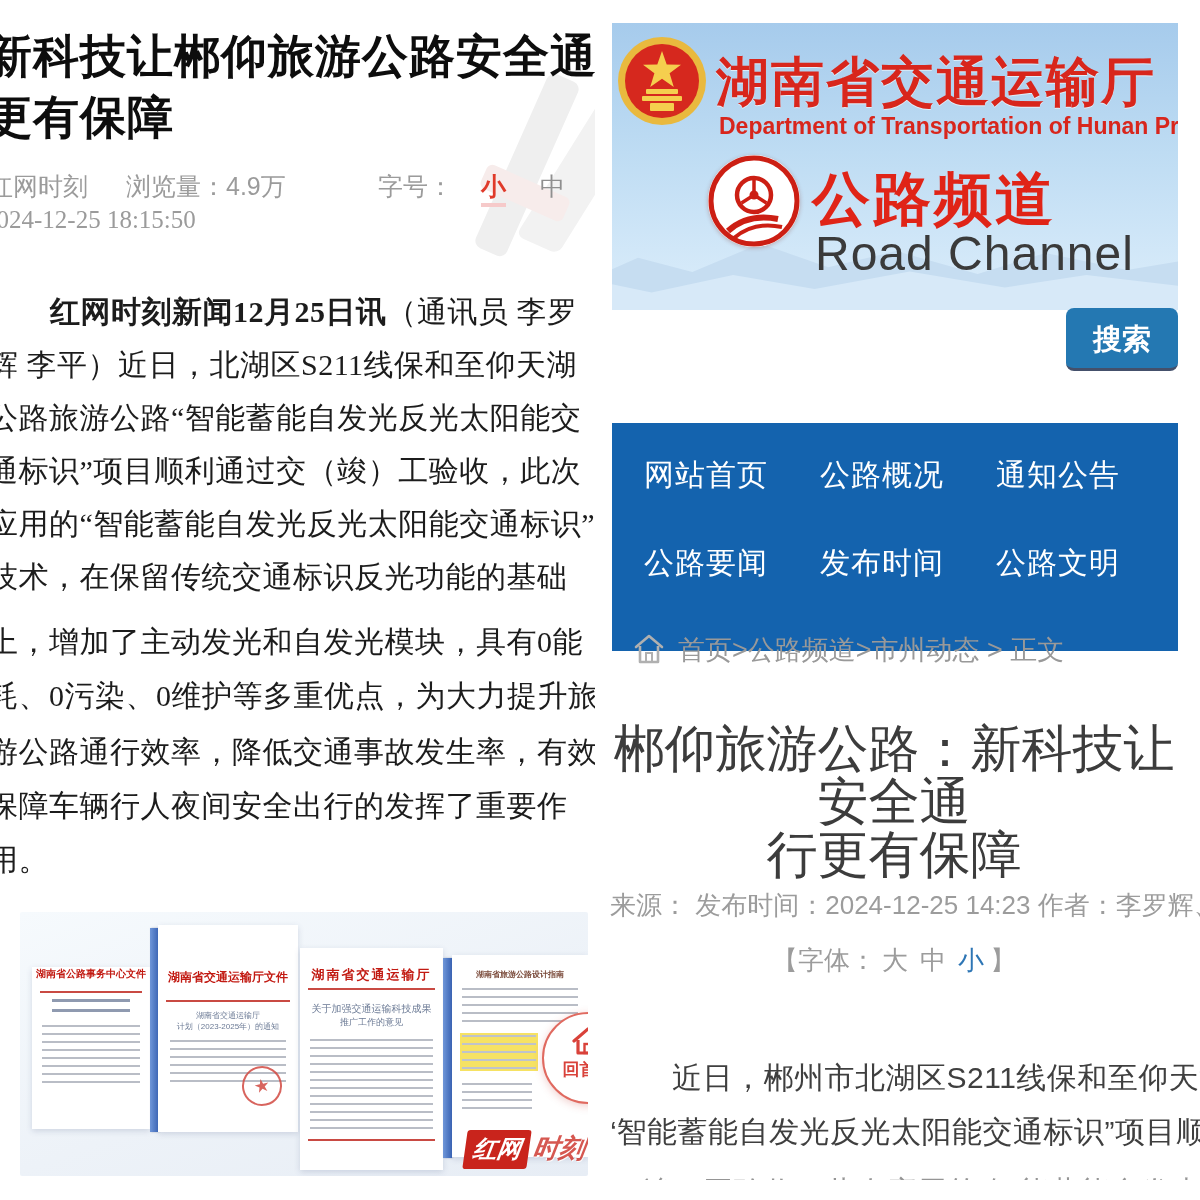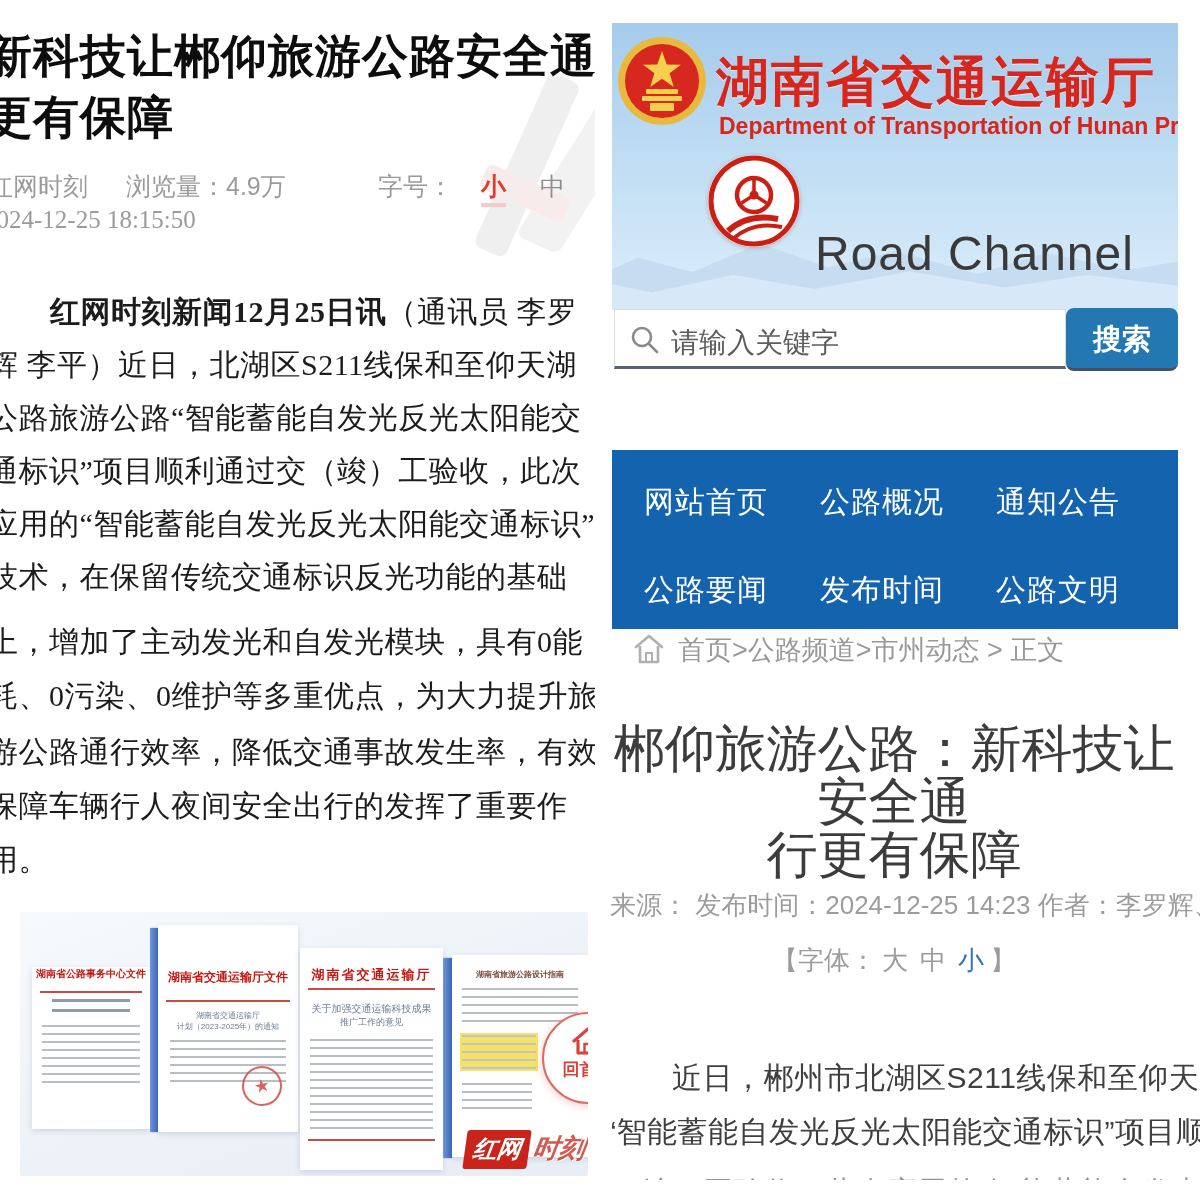--- a/index.html
+++ b/index.html
@@ -77,21 +77,21 @@
 
   .rp-search { position:absolute; left:4px; top:308px; width:564px; height:62px; }
   .search-input { position:absolute; left:0; top:1px; width:452px; height:60px; background:#fff;
                   border:1px solid #d8dde3; border-bottom:3px solid #5a6170; }
   .search-input .ph { position:absolute; left:56px; top:14px; font-size:28px; color:#5c5c5c; }
   .search-input svg { position:absolute; left:14px; top:14px; }
   .search-btn { position:absolute; left:452px; top:0; width:112px; height:63px; background:#2478b2; border-radius:8px;
                 color:#fff; font-size:29px; font-weight:bold; text-align:center; line-height:63px;
                 border-bottom:3px solid #44506b; }
 
-  .rp-nav { position:absolute; left:2px; top:423px; width:566px; height:179px; background:#1463ae;margin-top:27px; }
+  .rp-nav { position:absolute; left:2px; top:423px; width:566px; height:228px; background:#1463ae; }
   .nav-item { position:absolute; color:#fff; font-size:30px; white-space:nowrap; letter-spacing:1px; }
 
   .rp-breadcrumb { position:absolute; left:22px; top:632px; height:40px; color:#999; font-size:27px; white-space:nowrap; }
   .rp-breadcrumb svg { vertical-align:-6px; margin-right:12px; }
 
   .art-title { position:absolute; left:0; top:722px; width:568px; text-align:center; color:#3c3c3c;
                font-size:51px; font-weight:normal; line-height:53px; }
   .art-meta { position:absolute; left:0; top:888px; width:568px; text-align:center; color:#9c9c9c;
               font-size:26px; white-space:nowrap; }
   .art-font { position:absolute; left:0; top:943px; width:568px; text-align:center; color:#9c9c9c; font-size:26px; }
@@ -220,31 +220,25 @@
           <circle cx="46" cy="46" r="43" fill="#fff" stroke="#cc1f14" stroke-width="5"></circle>
           <circle cx="46" cy="40" r="17" fill="none" stroke="#cc1f14" stroke-width="4.5"></circle>
           <circle cx="46" cy="40" r="4.5" fill="#cc1f14"></circle>
           <line x1="46" y1="40" x2="46" y2="25" stroke="#cc1f14" stroke-width="3.5"></line>
           <line x1="46" y1="40" x2="33.5" y2="48" stroke="#cc1f14" stroke-width="3.5"></line>
           <line x1="46" y1="40" x2="58.5" y2="48" stroke="#cc1f14" stroke-width="3.5"></line>
           <path d="M20 76 Q40 58 70 64" fill="none" stroke="#cc1f14" stroke-width="6"></path>
           <path d="M26 83 Q46 66 74 72" fill="none" stroke="#cc1f14" stroke-width="4"></path>
         </svg>
       </div>
+      <div class="channel-title">公路频道</div>
       <div class="channel-en">Road Channel</div>
     </div>
 
     <div class="rp-search">
-      <div class="search-input">
-        <svg width="32" height="32" viewBox="0 0 32 32">
-          <circle cx="13" cy="13" r="9" fill="none" stroke="#8a8a8a" stroke-width="2.6"></circle>
-          <line x1="20" y1="20" x2="28" y2="28" stroke="#8a8a8a" stroke-width="2.6" stroke-linecap="round"></line>
-        </svg>
-        <span class="ph">请输入关键字</span>
-      </div>
       <div class="search-btn">搜索</div>
     </div>
 
     <div class="rp-nav">
       <div class="nav-item" style="left:32px;  top:32px;">网站首页</div>
       <div class="nav-item" style="left:208px; top:32px;">公路概况</div>
       <div class="nav-item" style="left:384px; top:32px;">通知公告</div>
       <div class="nav-item" style="left:32px;  top:120px;">公路要闻</div>
       <div class="nav-item" style="left:208px; top:120px;">发布时间</div>
       <div class="nav-item" style="left:384px; top:120px;">公路文明</div>

